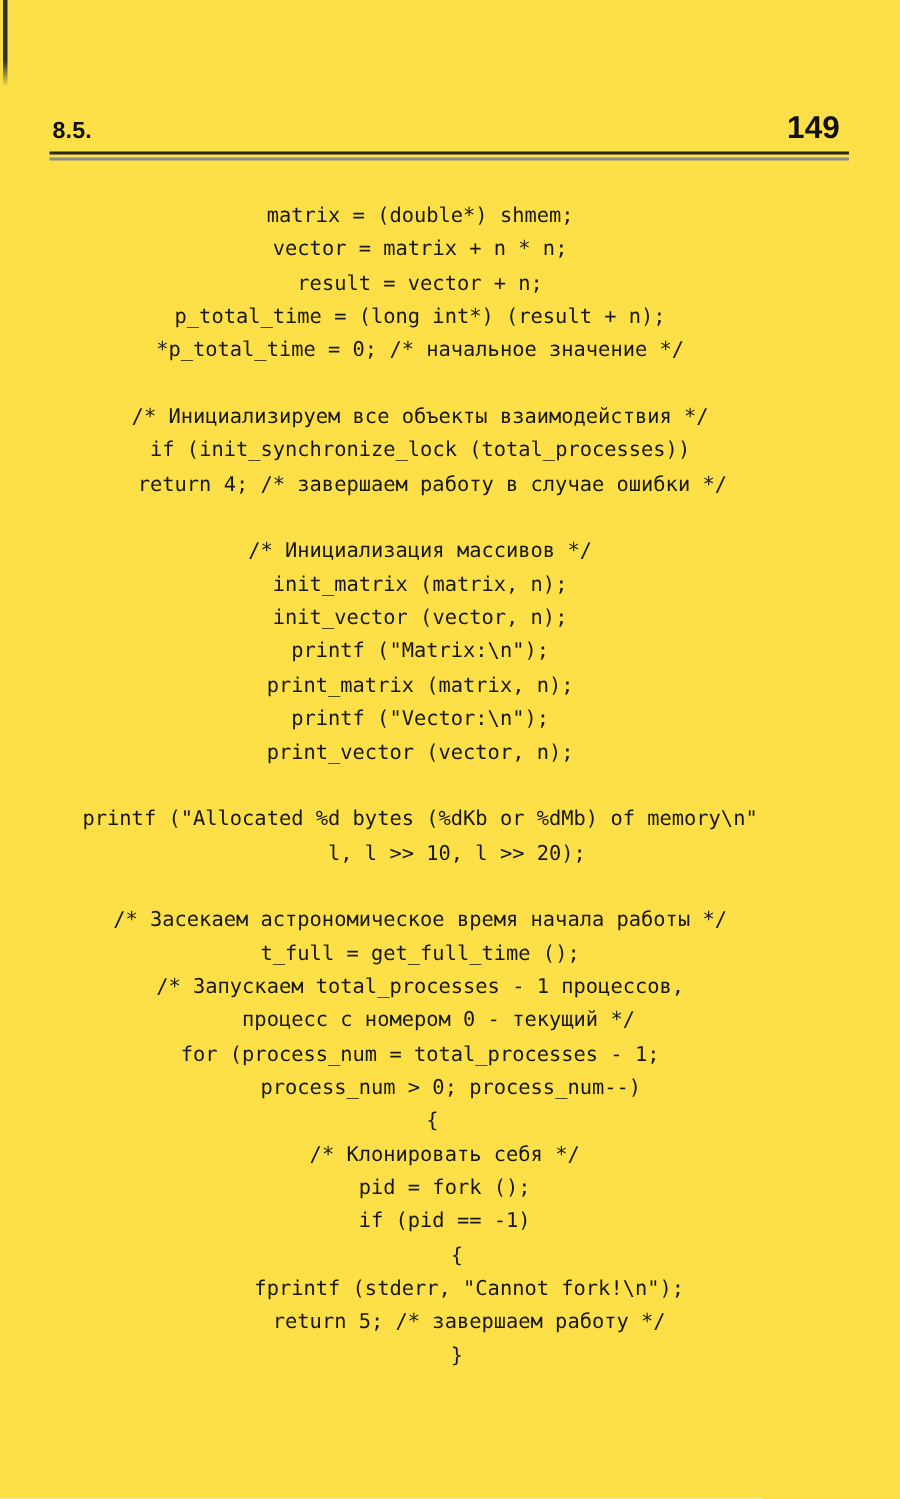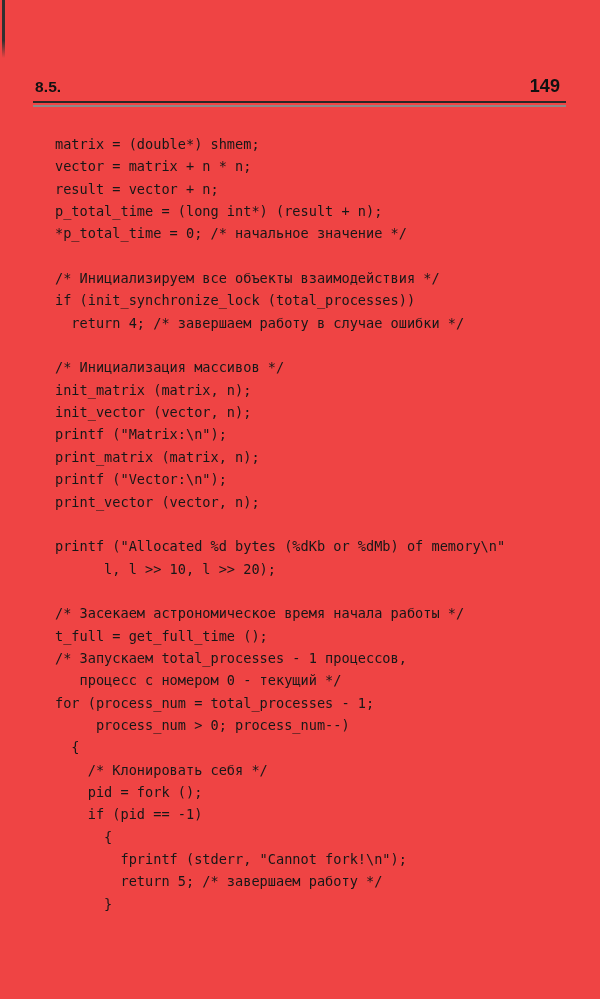--- a/index.html
+++ b/index.html
@@ -9,21 +9,21 @@
   body {
     width: 600px;
     height: 999px;
     background: #fefefe;
     position: relative;
     overflow: hidden;
   }
   .page {
     position: absolute;
     inset: 0;
-    background: #ef4444;
+    background: #fde047;
   }
   
   .header {
     position: absolute;
     left: 35px;
     top: 77px;
     right: 40px;
     display: flex;
     align-items: baseline;
     font-family: "Liberation Sans", sans-serif;
@@ -32,21 +32,21 @@
     line-height: 18px;
     color: #111111;
     letter-spacing: 0.1px;
     white-space: nowrap;
   }
   .header .section {
     margin-right: 9px;
   }
   .header .pagenum {
     margin-left: auto;
-    font-size: 18px;
+    font-size: 21px;
   }
   
   .rule {
     position: absolute;
     left: 33px;
     top: 101px;
     width: 533px;
     height: 7px;
   }
   .rule .rule-top {
@@ -69,20 +69,21 @@
     position: absolute;
     left: 55px;
     top: 133px;
     margin: 0;
     font-family: "DejaVu Sans Mono", monospace;
     font-size: 13.6px;
     line-height: 22.35px;
     color: #171717;
     white-space: pre;
     tab-size: 8;
+    text-align: center;
   }
   
   .scan-artifact {
     position: absolute;
     left: 2px;
     top: 0;
     width: 2.5px;
     height: 58px;
     background: linear-gradient(#303030 0%, #303030 70%, rgba(48,48,48,0) 100%);
   }

